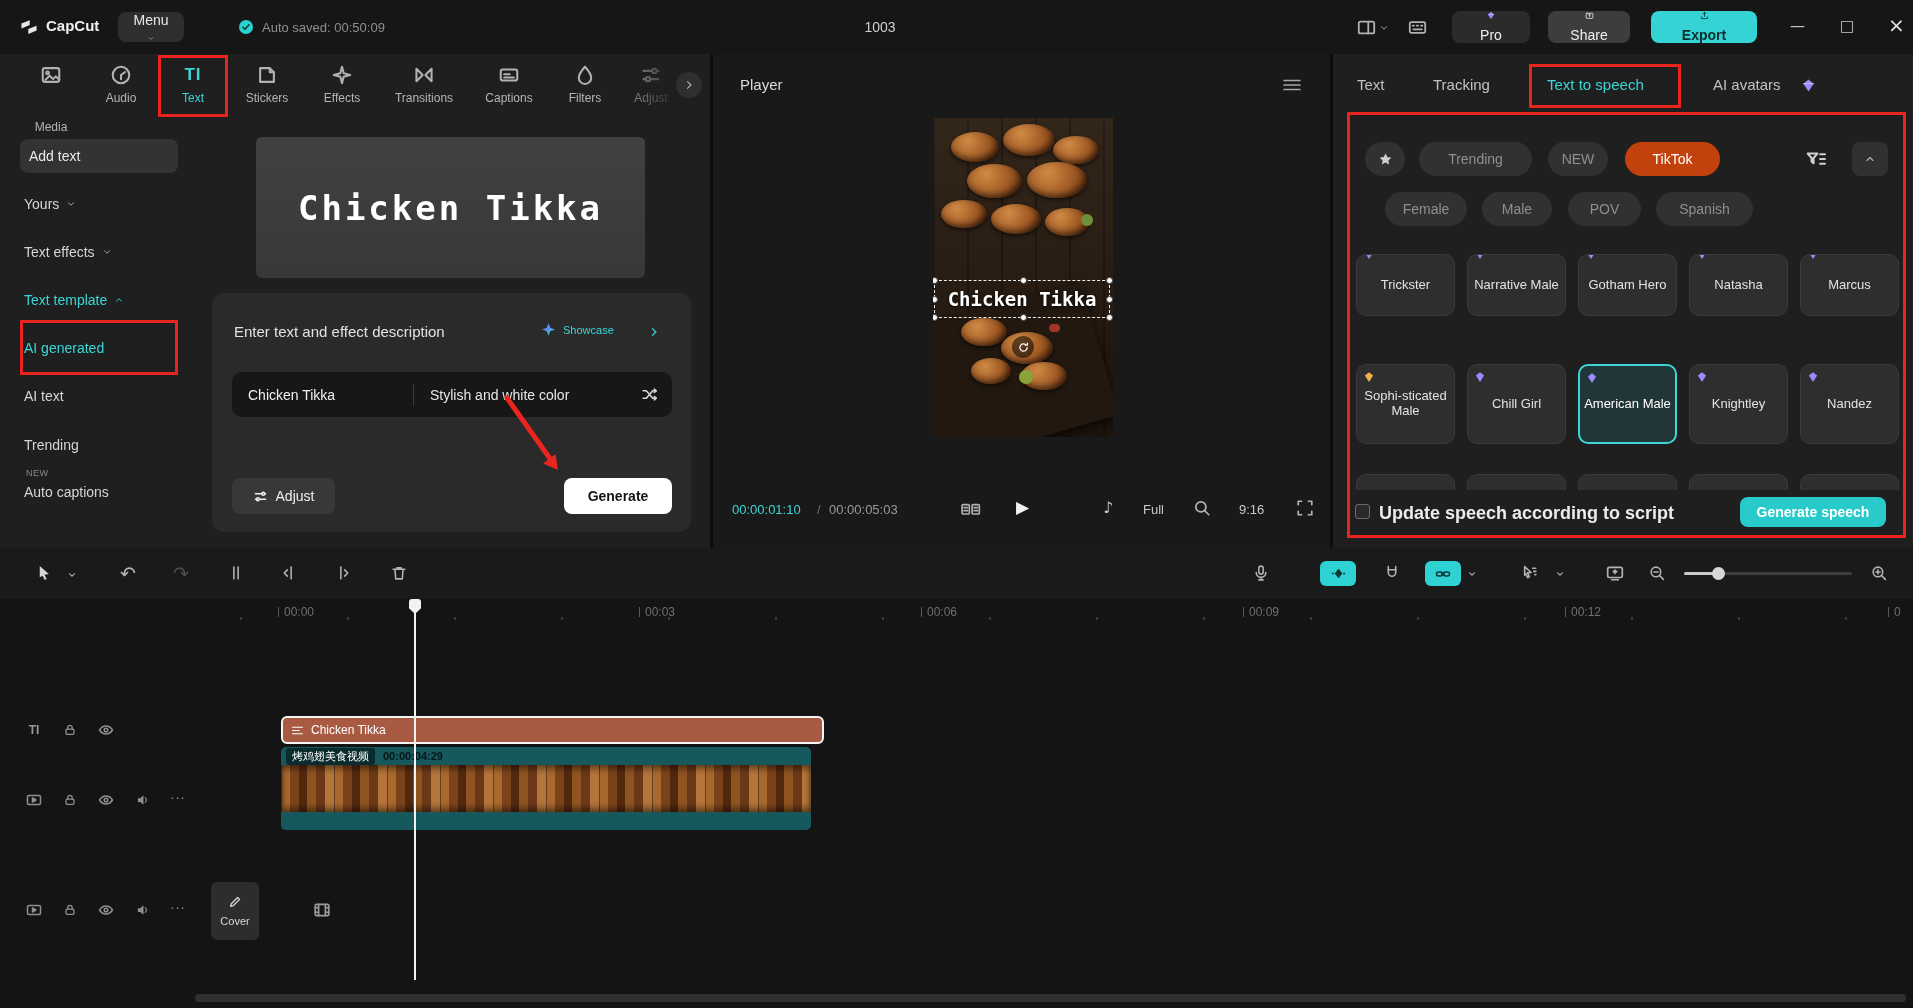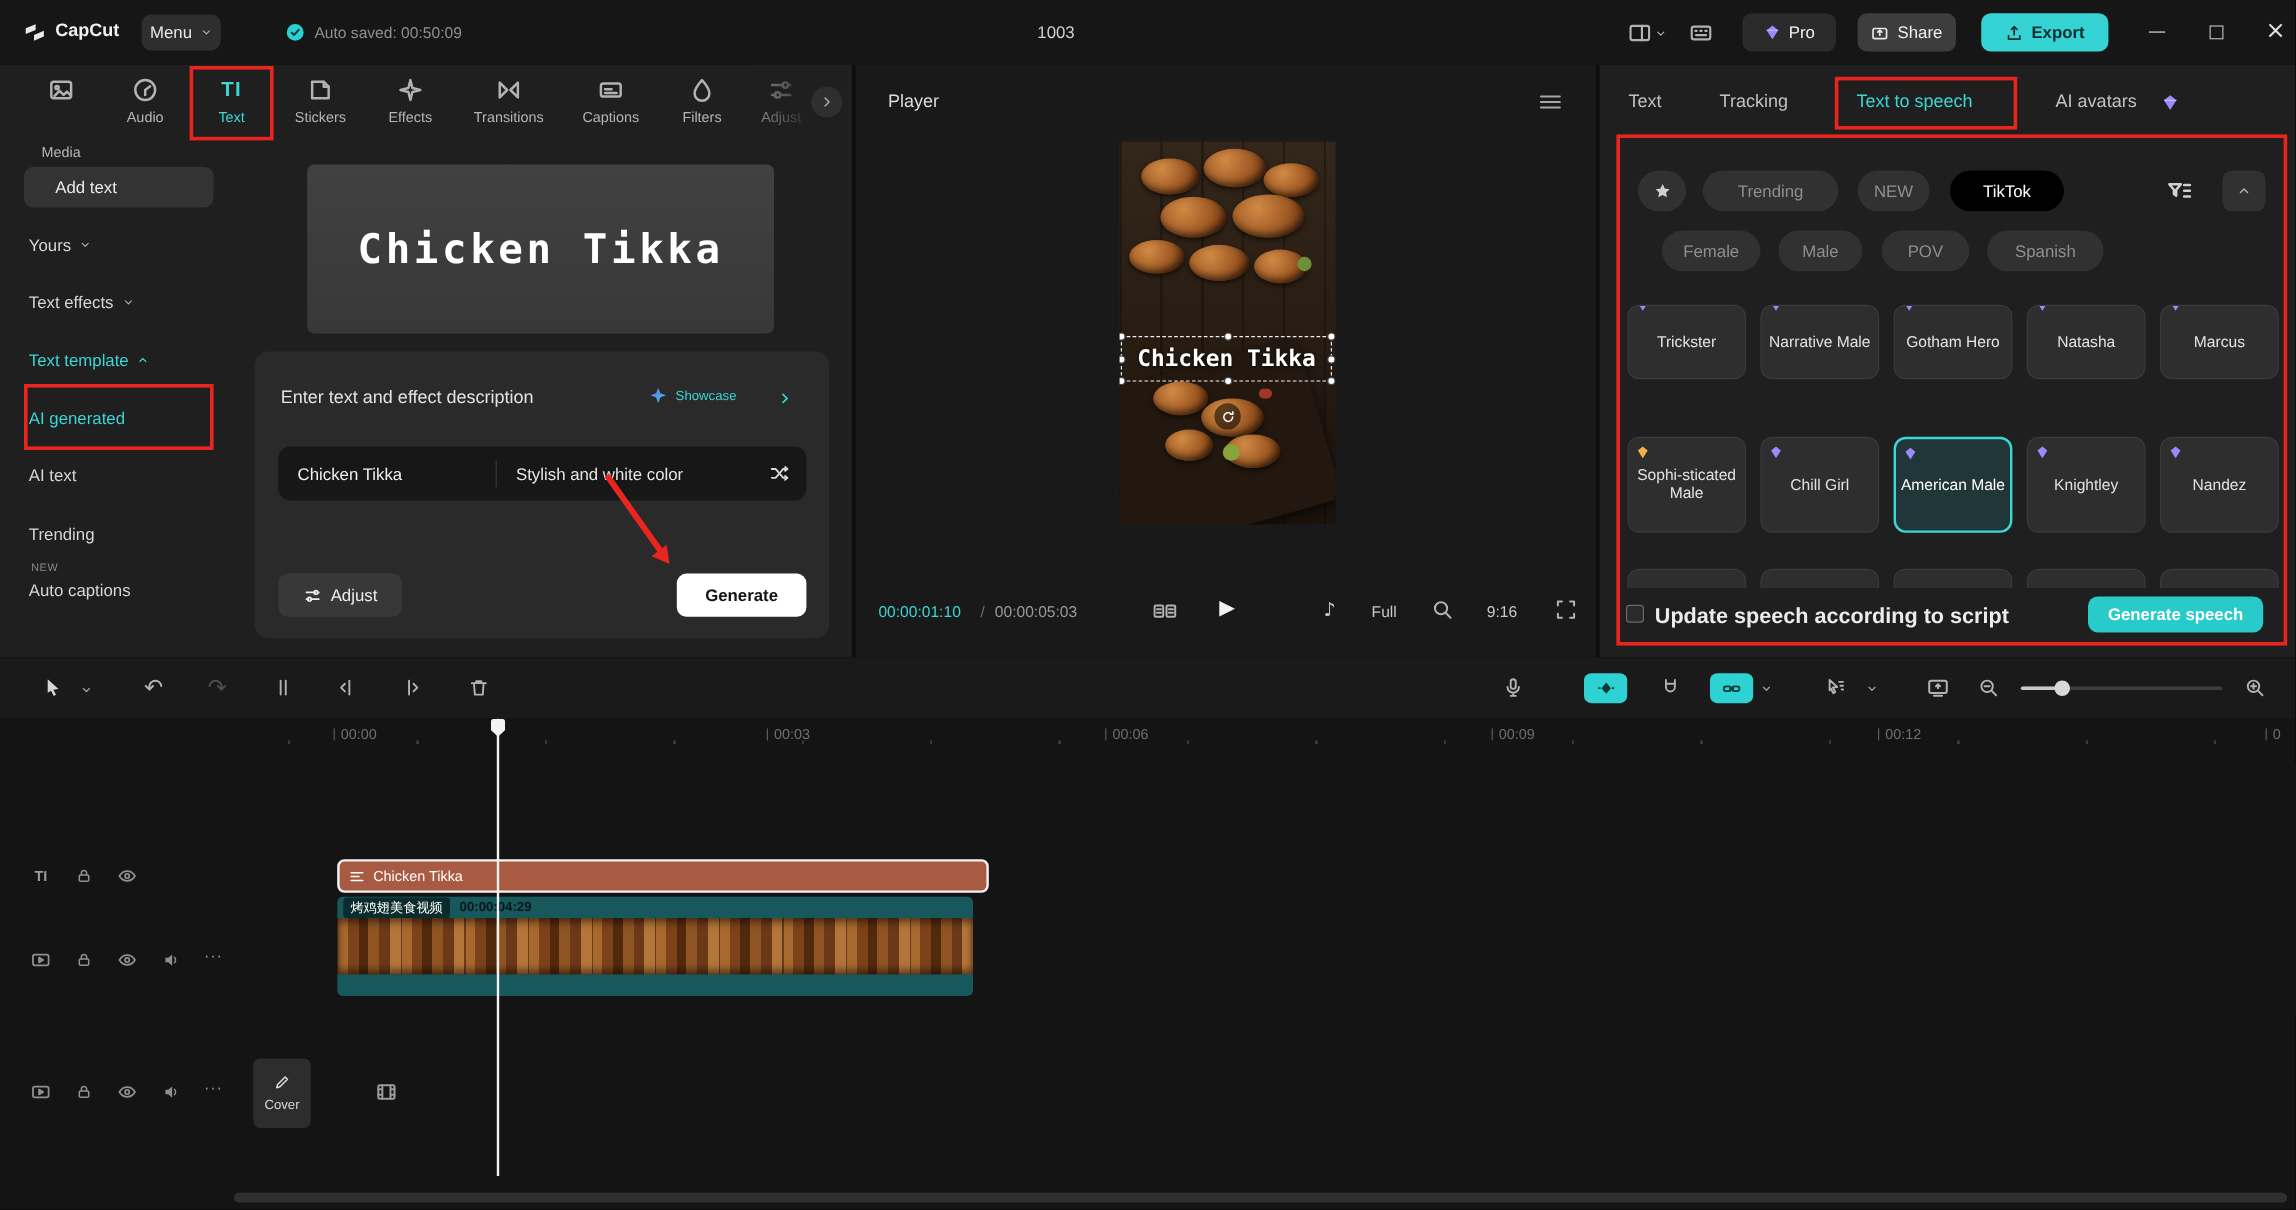--- a/index.html
+++ b/index.html
@@ -4,29 +4,29 @@
 <style>
   html,body{margin:0;padding:0;background:#0b0b0b;}
   body{font-family:"Liberation Sans",sans-serif;color:#ddd;}
   .app{position:relative;width:1913px;height:1008px;background:#0d0d0d;overflow:hidden;}
   .abs{position:absolute;}
   svg{display:block;}
   .ic{stroke:#b2b2b2;fill:none;stroke-width:1.5;stroke-linecap:round;stroke-linejoin:round;}
   .glyph{font-family:"DejaVu Sans",sans-serif;}
   
   .topbar{position:absolute;left:0;top:0;width:1913px;height:54px;background:#161616;}
-  .pillbtn{position:absolute;display:flex;align-items:center;justify-content:center;gap:7px;border-radius:8px;box-sizing:border-box;font-size:14px;}
+  .pillbtn{position:absolute;display:flex;align-items:center;justify-content:center;gap:7px;border-radius:8px;box-sizing:border-box;font-size:14px;flex-direction:column;}
   
   .panel{position:absolute;top:54px;height:494px;background:#1f1f1f;}
   .tab{position:absolute;top:10px;width:74px;display:flex;flex-direction:column;align-items:center;gap:5px;color:#b5b5b5;font-size:12px;cursor:default;}
   .tab.active{color:#3bd6d6;}
   .sideitem{position:absolute;left:24px;display:flex;align-items:center;gap:7px;font-size:14px;color:#d6d6d6;white-space:nowrap;}
   .cyan{color:#3bd6d6;}
   .chip{position:absolute;height:34px;border-radius:17px;background:#313131;color:#8f8f8f;font-size:14px;display:flex;align-items:center;justify-content:center;box-sizing:border-box;}
-  .chip.sel{background:#000000;color:#fff;}
+  .chip.sel{background:#c2410c;color:#fff;}
   .vcard{position:absolute;width:99px;background:#2e2e2e;border:1px solid #3a3a3a;border-radius:10px;box-sizing:border-box;display:flex;align-items:center;justify-content:center;text-align:center;font-size:13px;line-height:1.15;color:#e2e2e2;padding:6px 4px;overflow:hidden;}
   .vcard .gem{position:absolute;left:6px;}
   .vcard.sel{border:2px solid #3bd6d6;background:#213638;color:#fff;}
   .rtab{position:absolute;top:22px;font-size:15px;color:#c2c2c2;white-space:nowrap;}
   .anno{position:absolute;border:3px solid #e8251f;box-sizing:border-box;pointer-events:none;}
   .wing{position:absolute;border-radius:50%;background:radial-gradient(circle at 35% 30%,#d08a45,#a05a24 55%,#6b3512 88%);box-shadow:inset -2px -3px 6px rgba(0,0,0,.55),0 2px 4px rgba(0,0,0,.6);}
   .handle{position:absolute;width:7px;height:7px;border-radius:50%;background:#fff;border:1px solid #444;box-sizing:border-box;}
   .tlbtn{position:absolute;transform:translate(-50%,-50%);}
   .cyanchip{position:absolute;top:13px;width:36px;height:25px;border-radius:6px;background:#2fd2d2;display:flex;align-items:center;justify-content:center;}
   .thico{position:absolute;transform:translate(-50%,-50%);}
@@ -159,21 +159,21 @@
         </svg>
       <span class="lbl">Adjust</span>
     </div>
     <div class="abs" style="left:610px;top:0;width:100px;height:68px;background:linear-gradient(90deg,rgba(31,31,31,0),#1f1f1f 70%);"></div>
     <div class="abs" style="left:676px;top:18px;width:26px;height:26px;border-radius:50%;background:#2f2f2f;display:flex;align-items:center;justify-content:center;">
       <svg width="12" height="12" viewBox="0 0 16 16" class="ic">
           <path d="M6 3.5l4.5 4.5L6 12.5"></path>
         </svg>
     </div>
 
-    <div class="abs" style="left:20px;top:85px;width:158px;height:34px;background:#333;border-radius:8px;display:flex;align-items:center;padding-left:26px;box-sizing:border-box;font-size:14px;color:#eaeaea;">
+    <div class="abs" style="left:20px;top:85px;width:158px;height:34px;background:#333;border-radius:8px;display:flex;align-items:center;padding-left:9px;box-sizing:border-box;font-size:14px;color:#eaeaea;">
       <span>Add text</span>
     </div>
     <div class="sideitem" style="top:142px;">
       <span>Yours</span>
       <svg width="10" height="10" viewBox="0 0 16 16" class="ic">
           <path d="M4 6l4 4 4-4"></path>
         </svg>
     </div>
     <div class="sideitem" style="top:190px;">
       <span>Text effects</span>

